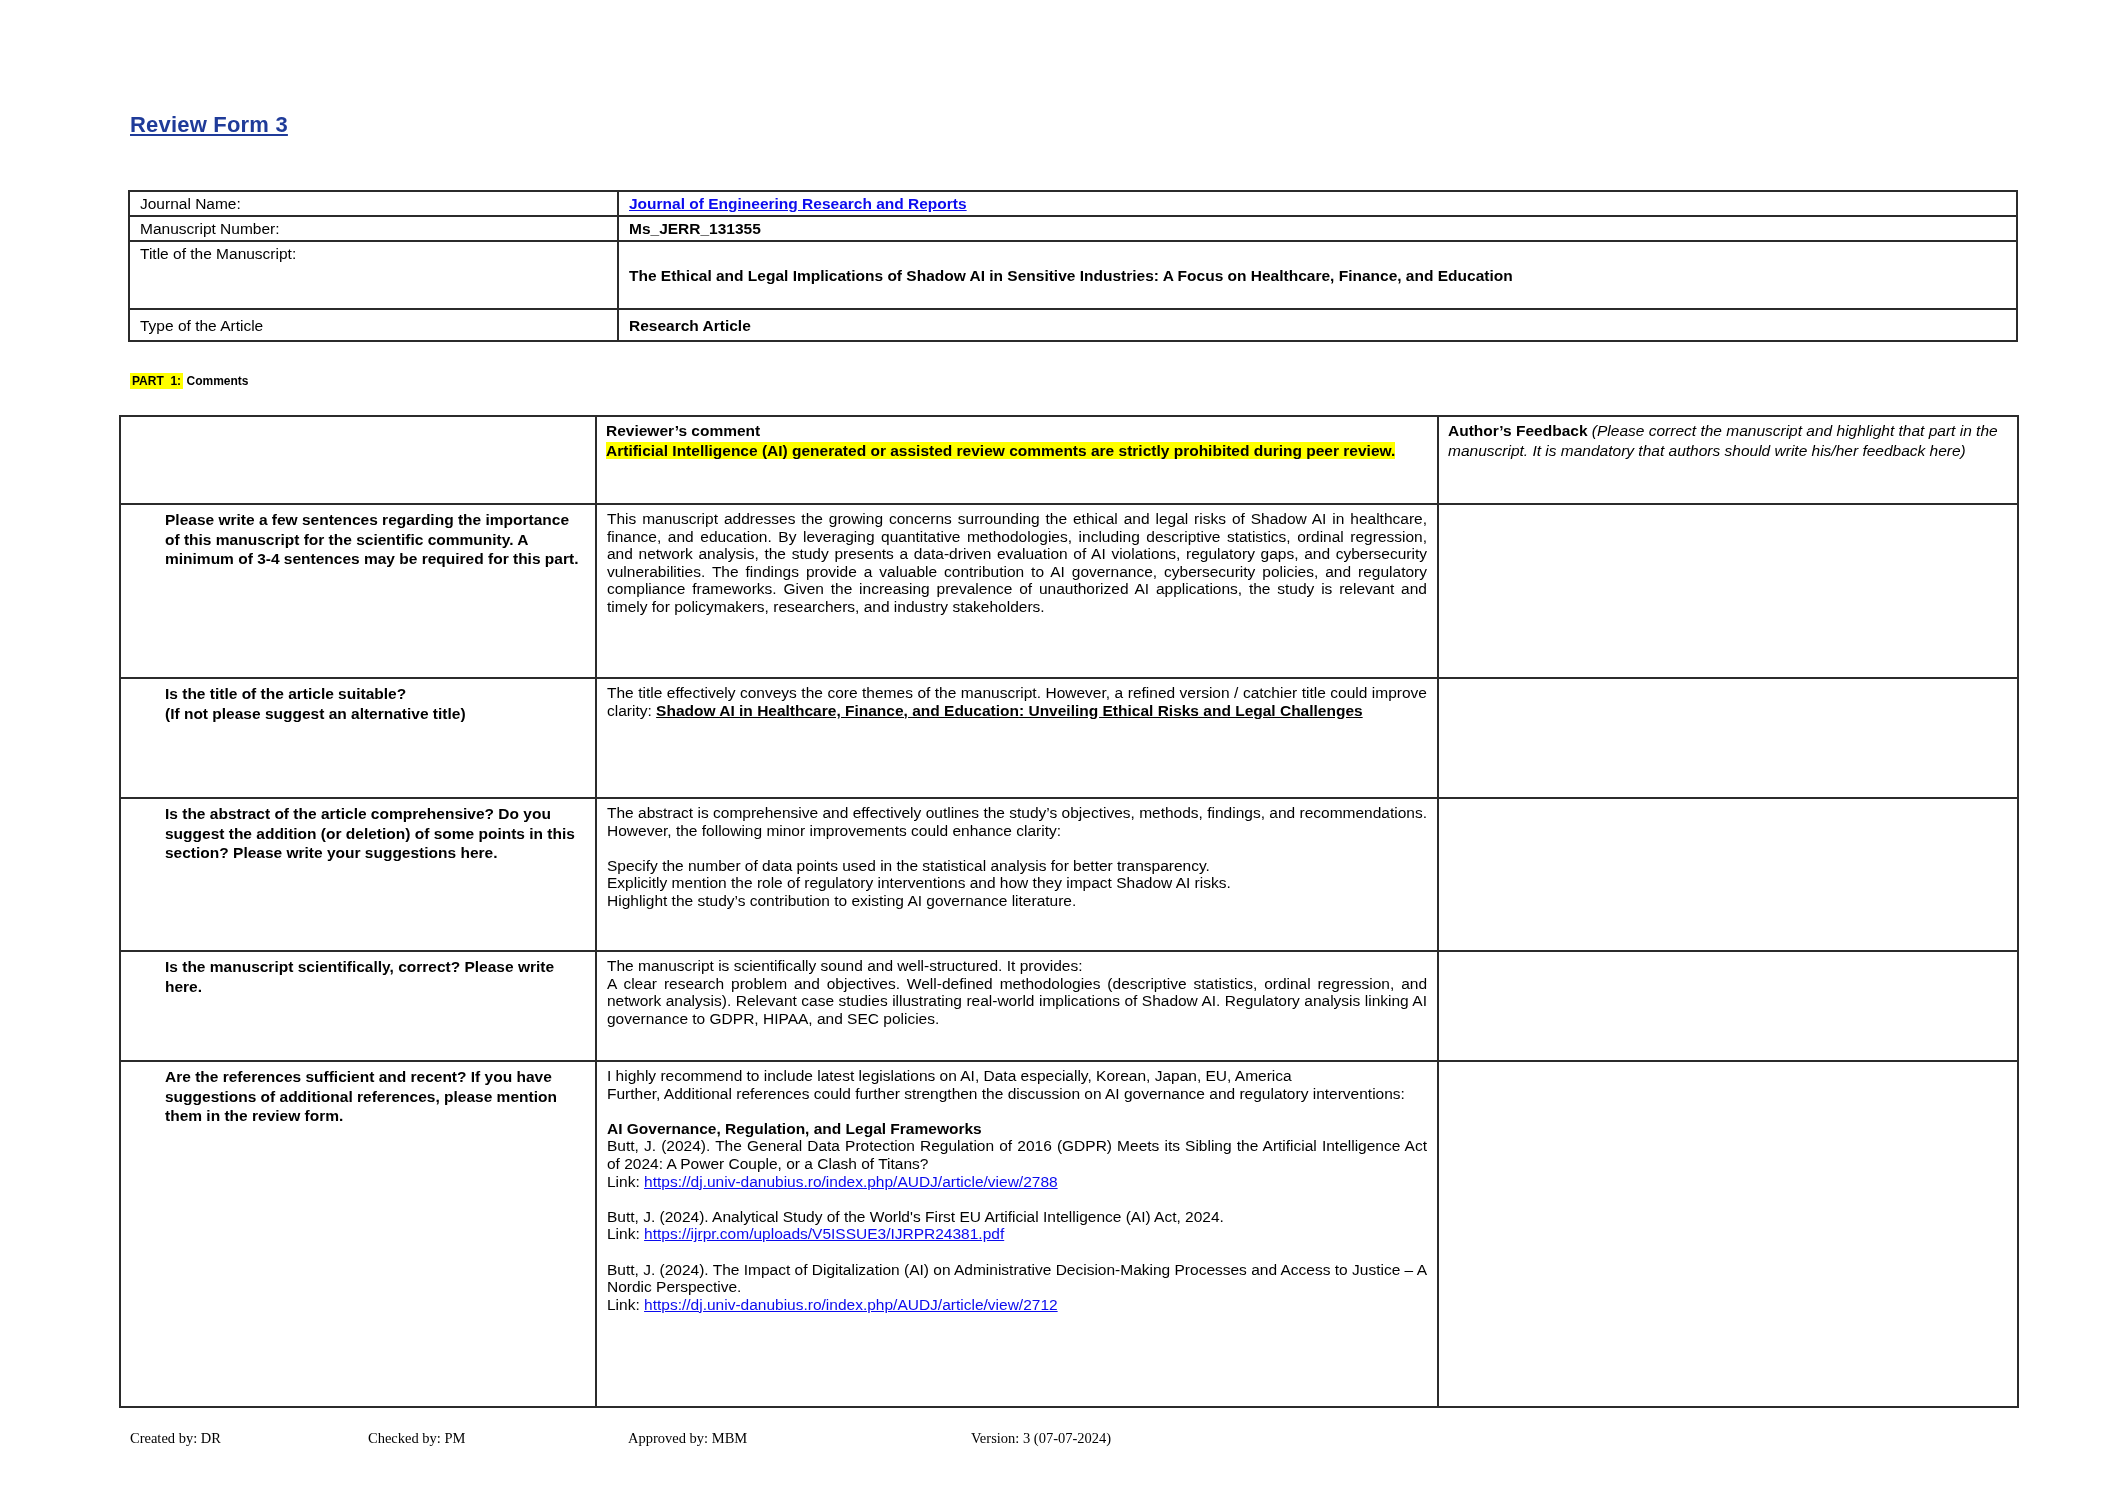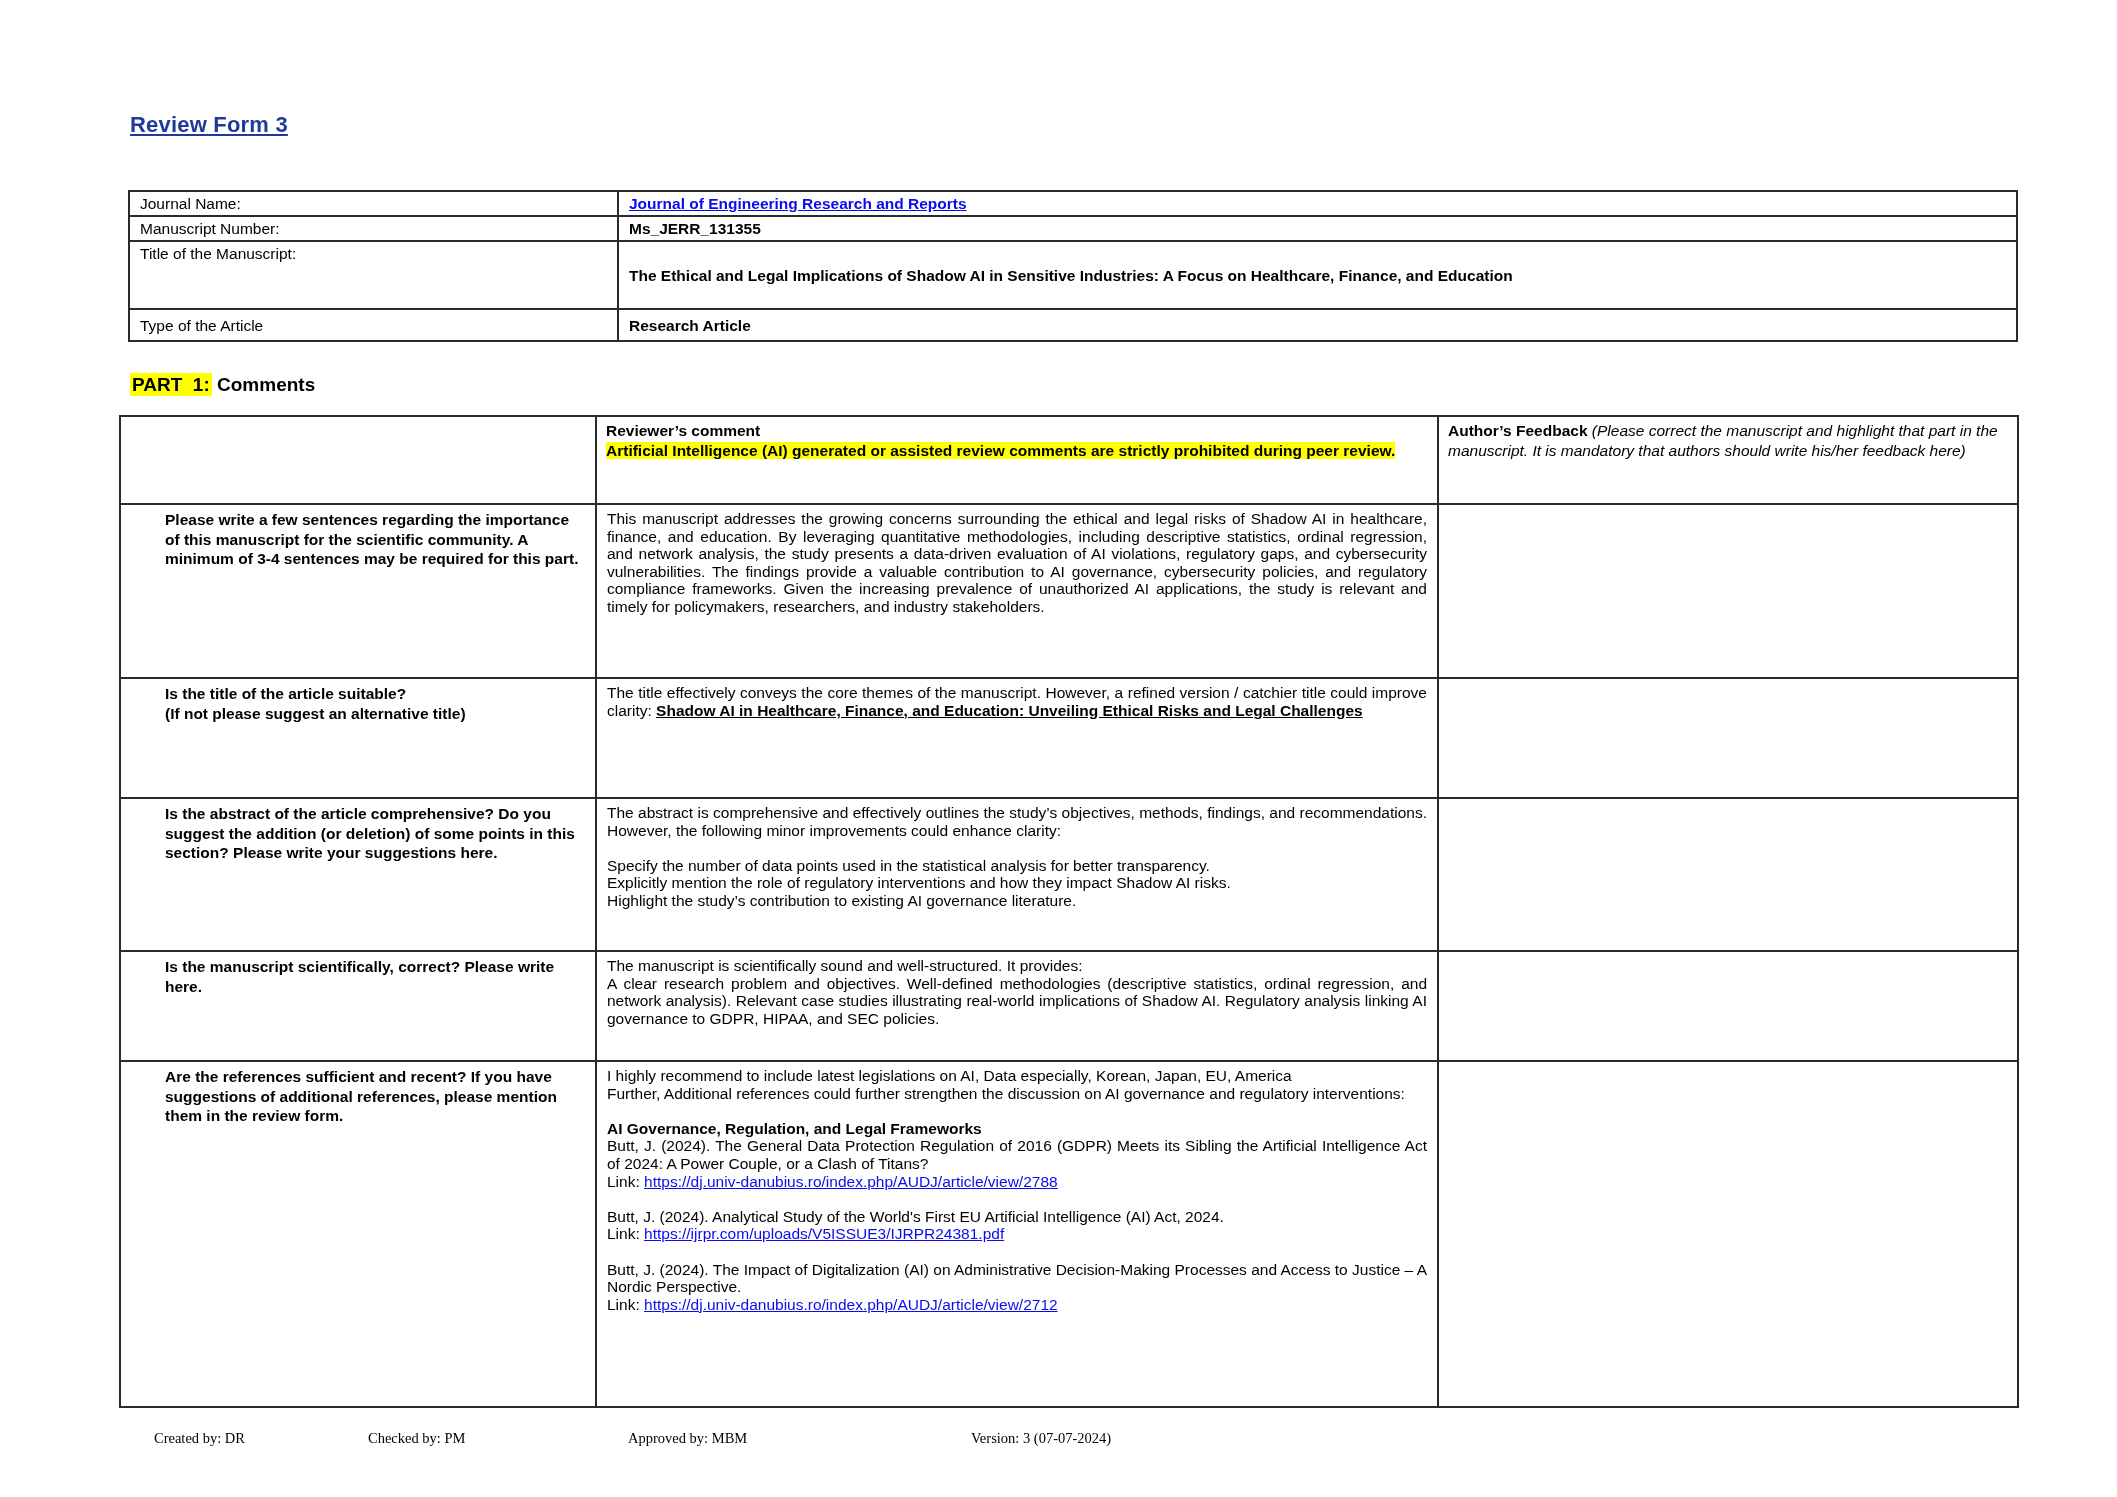--- a/index.html
+++ b/index.html
@@ -29,21 +29,21 @@
   .va-top{vertical-align:top;}
   .row-h1{height:25px;}
   .row-h2{height:16px;}
   .row-h3{height:68px;}
   .row-h4{height:32px;}
   a.link{color:var(--link-blue);text-decoration:underline;}
   a.link.bold{font-weight:bold;}
 
   
   .part-heading{
-    position:absolute;left:130px;top:374px;font-size:19px;font-weight:bold;white-space:pre-wrap;
+    position:absolute;left:130px;top:374px;font-size:12px;font-weight:bold;white-space:pre-wrap;
   }
   .hl{background:var(--hl-yellow);padding:1px 2px;}
 
   
   .comments-table{position:absolute;left:119px;top:415px;width:1898px;}
   .comments-table td{font-size:15.5px;vertical-align:top;}
   .comments-table .hdr td{height:78px;padding:4px 9px;line-height:19.5px;border-radius:13px;}
   .hdr-bold{font-weight:bold;}
   .hl-text{background:var(--hl-yellow);font-weight:bold;white-space:pre-wrap;}
   .note-italic{font-style:italic;}
@@ -55,21 +55,21 @@
   tr.r1 td{height:162px;}
   tr.r2 td{height:108px;}
   tr.r3 td{height:141px;}
   tr.r4 td{height:98px;}
   tr.r5 td{height:334px;}
 
   
   .footer-item{
     position:absolute;top:1430px;font-family:"Liberation Serif", serif;font-size:14.5px;
   }
-  .f1{left:130px;margin-left:24px;} .f2{left:368px;text-align:right;} .f3{left:628px;} .f4{left:971px;}
+  .f1{left:130px;} .f2{left:368px;text-align:right;} .f3{left:628px;} .f4{left:971px;}
 </style>
 </head>
 <body>
 
 <h1 class="page-title">Review Form 3</h1>
 
 <table class="info-table">
   <tbody>
       <tr class="row-h1">
     <td class="lbl">Journal Name:</td>

